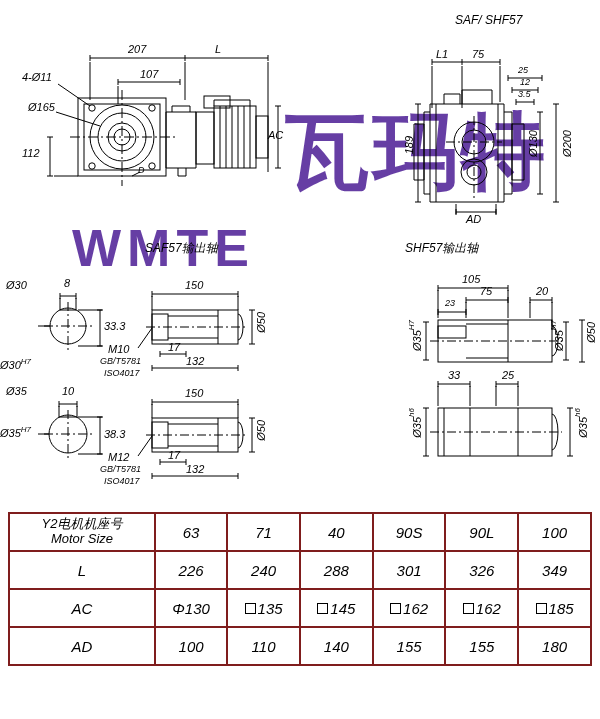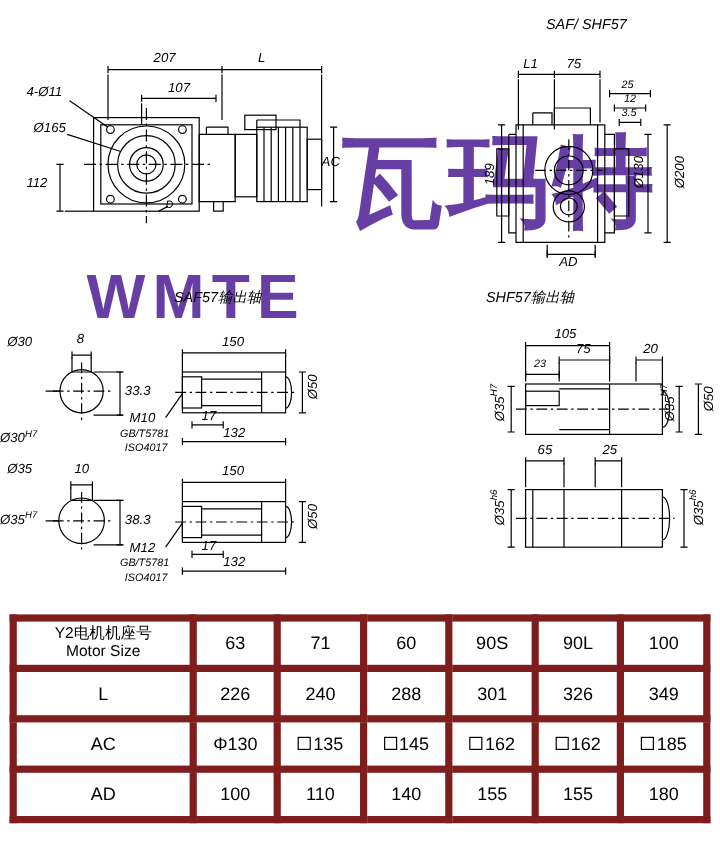--- a/index.html
+++ b/index.html
@@ -7,21 +7,21 @@
   .root{position:absolute;inset:0;}
   .abs{position:absolute;font-style:italic;}
   .lbl{font-size:11px;line-height:1;white-space:nowrap;}
   .lbl.sm{font-size:9px;}
   .lbl.md{font-size:12px;}
   .vert{writing-mode:vertical-rl;transform:rotate(180deg);}
   svg{display:block;}
   .wm{position:absolute;font-family:"Liberation Sans",sans-serif;font-weight:bold;color:#4c1d95;opacity:.85;user-select:none;pointer-events:none;}
   
   table.spec{position:absolute;left:8px;top:512px;width:584px;border-collapse:collapse;}
-  table.spec td{border:6px solid #7f1d1d;text-align:center;font-size:15px;padding:2px 8px;height:32px;}
+  table.spec td{border:2px solid #7f1d1d;text-align:center;font-size:15px;padding:2px 8px;height:32px;font-style:italic;}
   table.spec td.hdr{width:128px;}
   table.spec td .two{line-height:1.15;font-size:13px;}
   .sq{display:inline-block;width:9px;height:9px;border:1.4px solid #000;margin-right:2px;vertical-align:middle;position:relative;top:-1px;}
 </style>
 </head>
 <body>
 
 <div class="root">
 
   <div class="wm" style="left:72px;top:218px;font-size:52px;letter-spacing:6px;">WMTE</div>
@@ -330,36 +330,36 @@
         <path d="M167 142 L173 142 M167 190 L173 190"></path>
       </g>
     </svg>
     <div class="lbl abs" style="left:62px;top:8px;">105</div>
     <div class="lbl abs" style="left:80px;top:20px;">75</div>
     <div class="lbl abs sm" style="left:45px;top:33px;">23</div>
     <div class="lbl abs" style="left:136px;top:20px;">20</div>
     <div class="lbl abs vert" style="left:8px;top:54px;"><span>Ø35</span><sup style="font-size:8px;">H7</sup></div>
     <div class="lbl abs vert" style="left:150px;top:54px;"><span>Ø35</span><sup style="font-size:8px;">H7</sup></div>
     <div class="lbl abs vert" style="left:186px;top:56px;">Ø50</div>
-    <div class="lbl abs" style="left:48px;top:104px;">65</div>
+    <div class="lbl abs" style="left:48px;top:104px;">33</div>
     <div class="lbl abs" style="left:102px;top:104px;">25</div>
     <div class="lbl abs vert" style="left:8px;top:142px;"><span>Ø35</span><sup style="font-size:8px;">h6</sup></div>
     <div class="lbl abs vert" style="left:174px;top:142px;"><span>Ø35</span><sup style="font-size:8px;">h6</sup></div>
   </div>
 
   <table class="spec">
     <tbody>
       <tr>
         <td class="hdr">
           <div class="two">Y2电机机座号</div>
           <div class="two">Motor Size</div>
         </td>
         <td>63</td>
         <td>71</td>
-        <td>60</td>
+        <td>40</td>
         <td>90S</td>
         <td>90L</td>
         <td>100</td>
       </tr>
       <tr>
         <td class="hdr">L</td>
         <td>226</td>
         <td>240</td>
         <td>288</td>
         <td>301</td>

